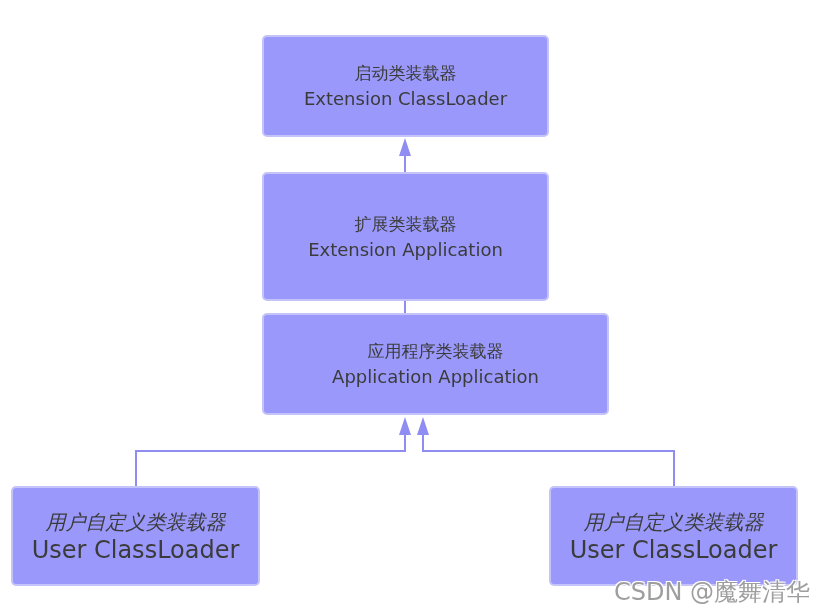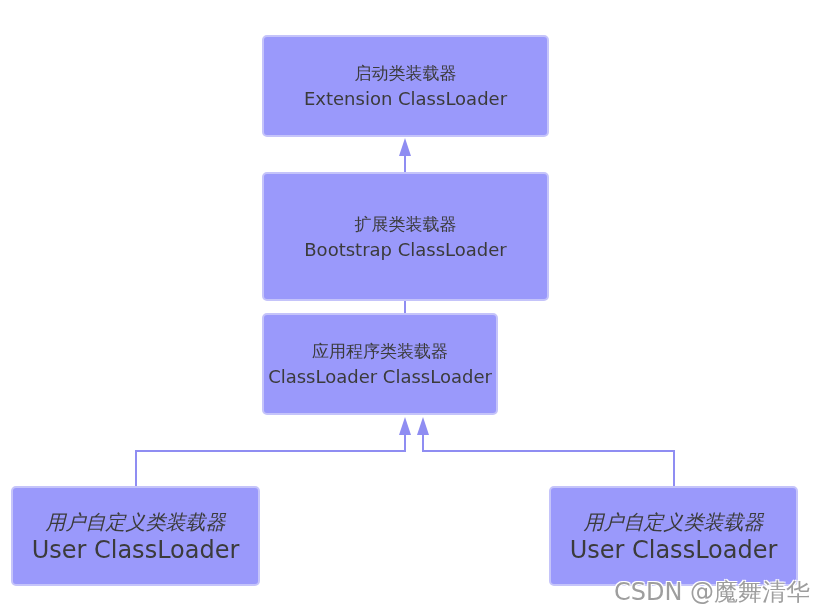--- a/index.html
+++ b/index.html
@@ -46,21 +46,21 @@
     text-align: left;
     color: var(--text, #3b3b3b);
   }
   .node .line-zh { font-size: 17px; line-height: 26px; white-space: nowrap; }
   .node .line-en { font-size: 18px; line-height: 26px; white-space: nowrap; }
   .node.large .line-zh { font-size: 20px; line-height: 28px; font-style: italic; }
   .node.large .line-en { font-size: 24px; line-height: 28px; }
 
   #node-bootstrap   { left: 262px; top: 35px;  width: 287px; height: 102px; }
   #node-extension   { left: 262px; top: 172px; width: 287px; height: 129px; }
-  #node-application { left: 262px; top: 313px; width: 236px; height: 102px; }
+  #node-application { left: 262px; top: 313px; width: 347px; height: 102px; }
   #node-user-left   { left: 11px;  top: 486px; width: 249px; height: 100px; }
   #node-user-right  { left: 549px; top: 486px; width: 249px; height: 100px; }
 
   .watermark {
     position: absolute;
     right: 13px;
     top: 576px;
     font-size: 24px;
     color: var(--watermark, #9e9e9e);
     text-shadow: -1px -1px 0 #ffffff, 1px -1px 0 #ffffff,
@@ -97,26 +97,26 @@
     </g>
   </svg>
 
   <div class="node" id="node-bootstrap">
     <div class="line-zh">启动类装载器</div>
     <div class="line-en">Extension ClassLoader</div>
   </div>
 
   <div class="node" id="node-extension">
     <div class="line-zh">扩展类装载器</div>
-    <div class="line-en">Bootstrap ClassLoader</div>
+    <div class="line-en">Extension Application</div>
   </div>
 
   <div class="node" id="node-application">
     <div class="line-zh">应用程序类装载器</div>
-    <div class="line-en">ClassLoader ClassLoader</div>
+    <div class="line-en">Application Application</div>
   </div>
 
   <div class="node large" id="node-user-left">
     <div class="line-zh">用户自定义类装载器</div>
     <div class="line-en">User ClassLoader</div>
   </div>
 
   <div class="node large" id="node-user-right">
     <div class="line-zh">用户自定义类装载器</div>
     <div class="line-en">User ClassLoader</div>

